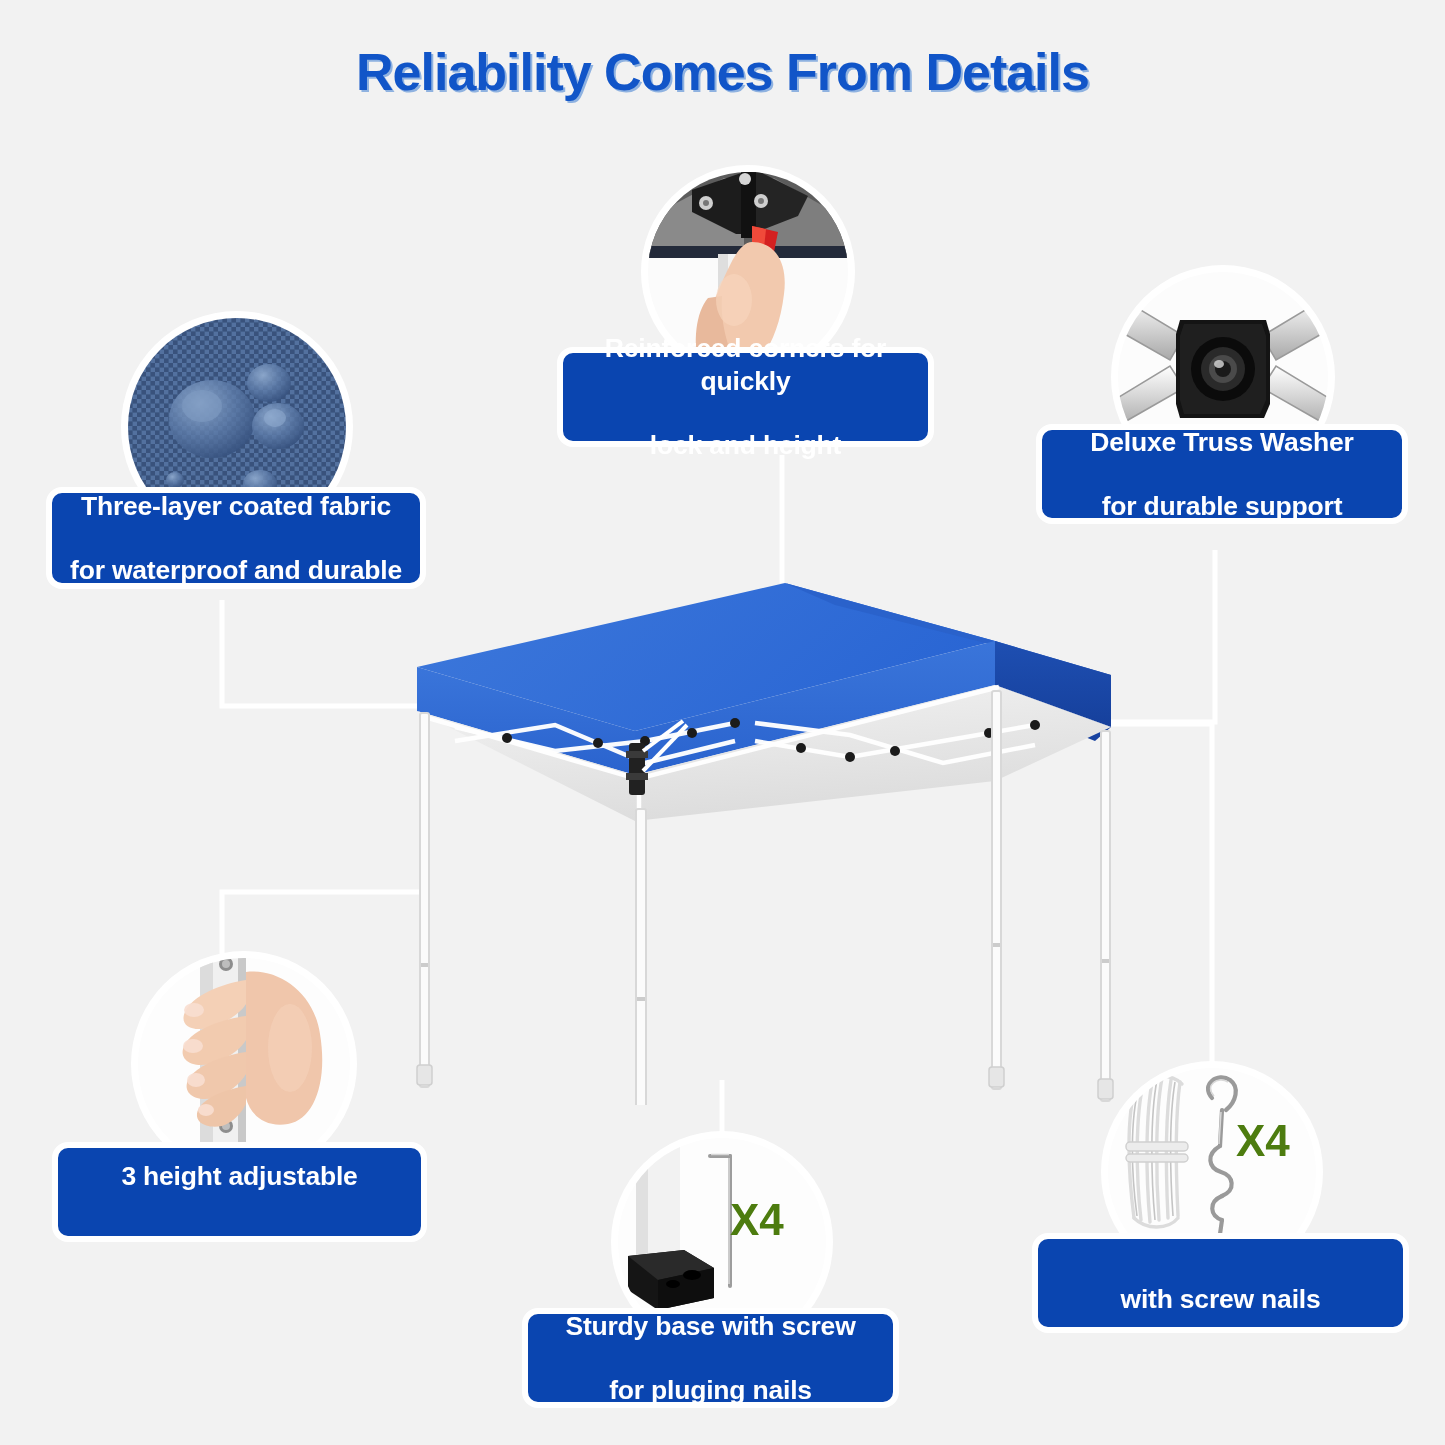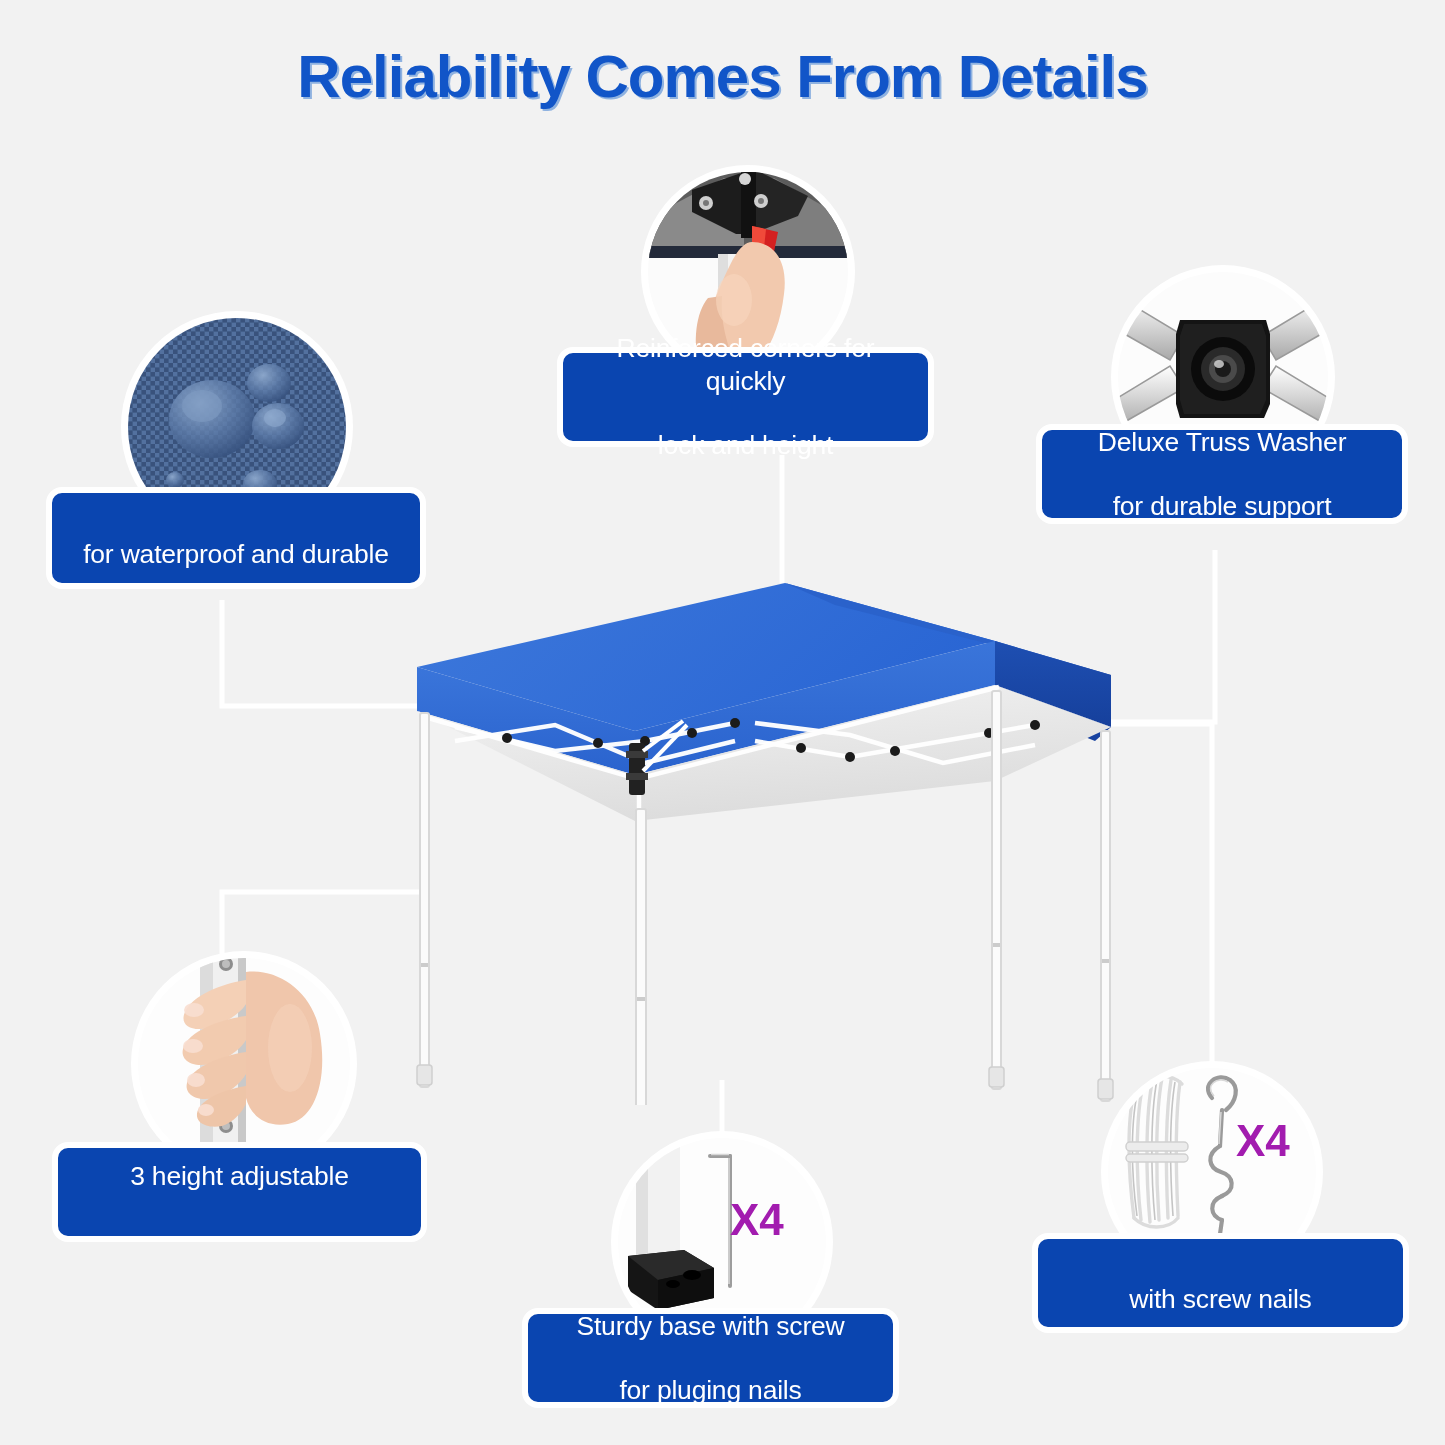--- a/index.html
+++ b/index.html
@@ -23,21 +23,21 @@
     overflow: hidden;
   }
 
   
   .title {
     position: absolute;
     left: 0;
     top: 42px;
     width: 1445px;
     text-align: center;
-    font-size: 60px;
+    font-size: 52px;
     font-weight: bold;
     letter-spacing: -1px;
     color: #1155c8;
     text-shadow: 2px 2px 0 #8fb2e0;
     white-space: nowrap;
     font-family: "Liberation Sans", sans-serif;
   }
 
   
   .connectors {
@@ -66,35 +66,35 @@
     height: 100%;
   }
   .label {
     position: absolute;
     background: #0a45b0;
     color: #ffffff;
     border-radius: 16px;
     border: 6px solid #ffffff;
     box-sizing: border-box;
     text-align: center;
-    font-weight: normal;
+    font-weight: bold;
     font-size: 26.5px;
     line-height: 1.22;
     letter-spacing: -0.2px;
     display: flex;
     align-items: center;
     justify-content: center;
     padding: 10px 12px;
     font-family: "Liberation Sans", sans-serif;
   }
   .label span { display: block; width: 100%; }
 
   .xbadge {
     position: absolute;
-    color: #a21caf;
+    color: #4d7c0f;
     font-weight: bold;
     font-size: 44px;
     font-family: "Liberation Sans", sans-serif;
   }
 
   
   .tent {
     position: absolute;
     left: 395px;
     top: 545px;
@@ -250,21 +250,21 @@
         <ellipse cx="74" cy="88" rx="20" ry="16" fill="#7e9bc2" opacity="0.6"></ellipse>
         <ellipse cx="141" cy="65" rx="22" ry="19" fill="url(#drop)"></ellipse>
         <ellipse cx="150" cy="108" rx="26" ry="23" fill="url(#drop)"></ellipse>
         <ellipse cx="147" cy="100" rx="11" ry="9" fill="#8fabd0" opacity="0.55"></ellipse>
         <ellipse cx="132" cy="166" rx="17" ry="14" fill="url(#drop)"></ellipse>
         <ellipse cx="47" cy="162" rx="9" ry="8" fill="url(#drop)"></ellipse>
       </svg>
     </div>
     <div class="label" style="left:46px; top:487px; width:380px; height:102px;">
       <span>
-        <br>
+        <span>Three-layer coated fabric</span><br>
         <span>for waterproof and durable</span>
       </span>
     </div>
   </div>
 
   <div class="feature">
     <div class="bubble" style="left:648px; top:172px; width:200px; height:200px;">
       <svg class="photo" viewBox="0 0 200 200" aria-hidden="true">
         <rect width="200" height="200" fill="#fbfbfb"></rect>
 

